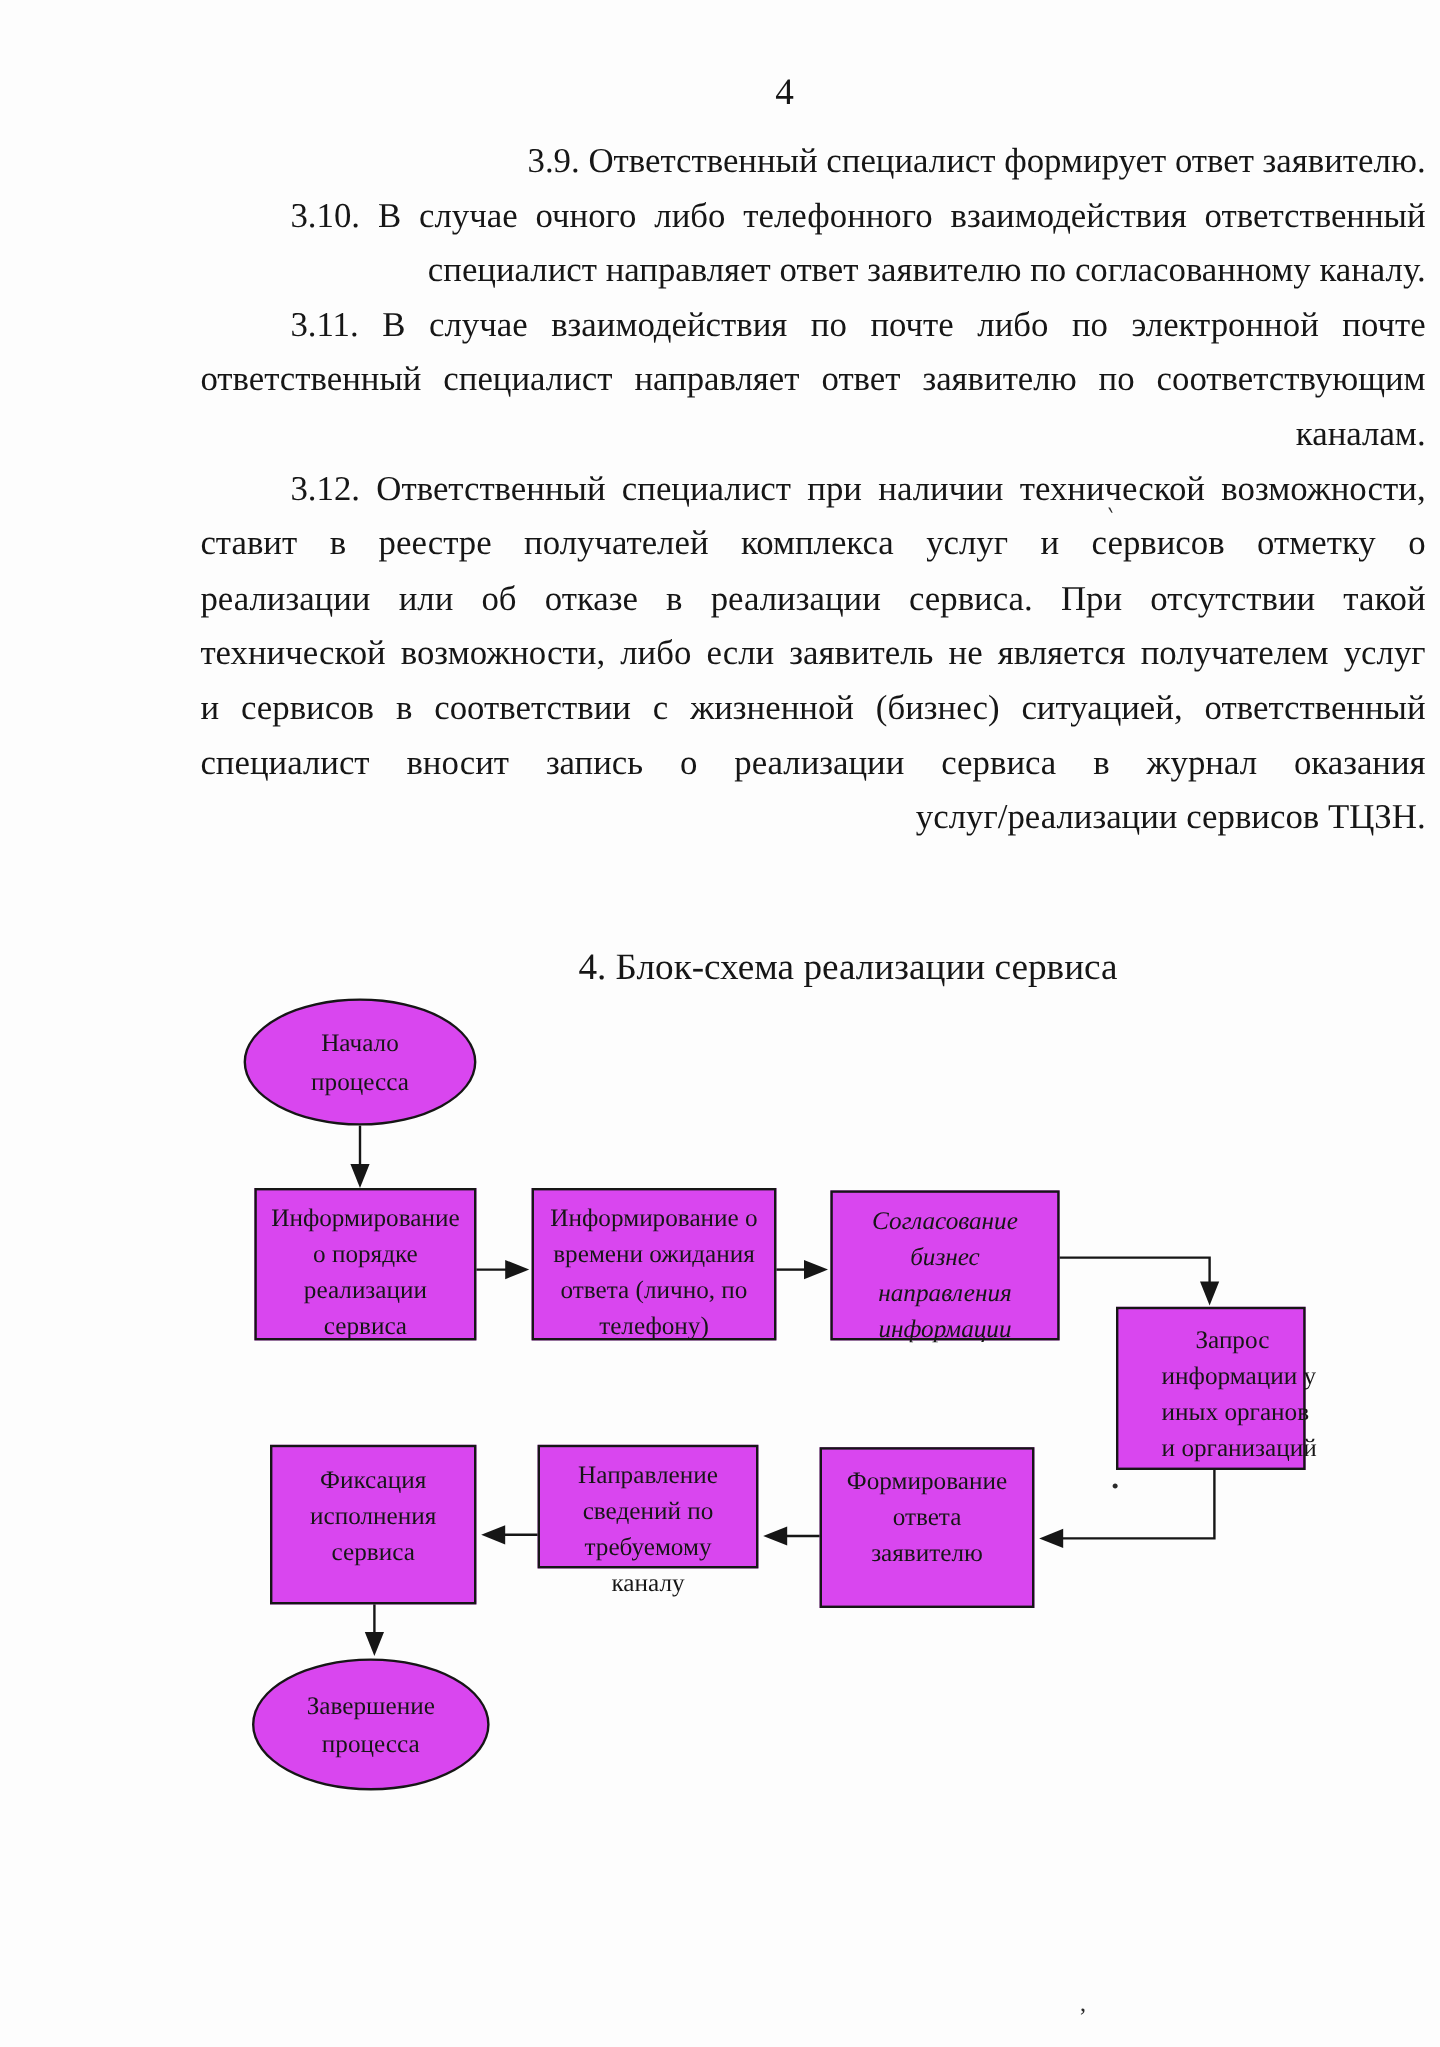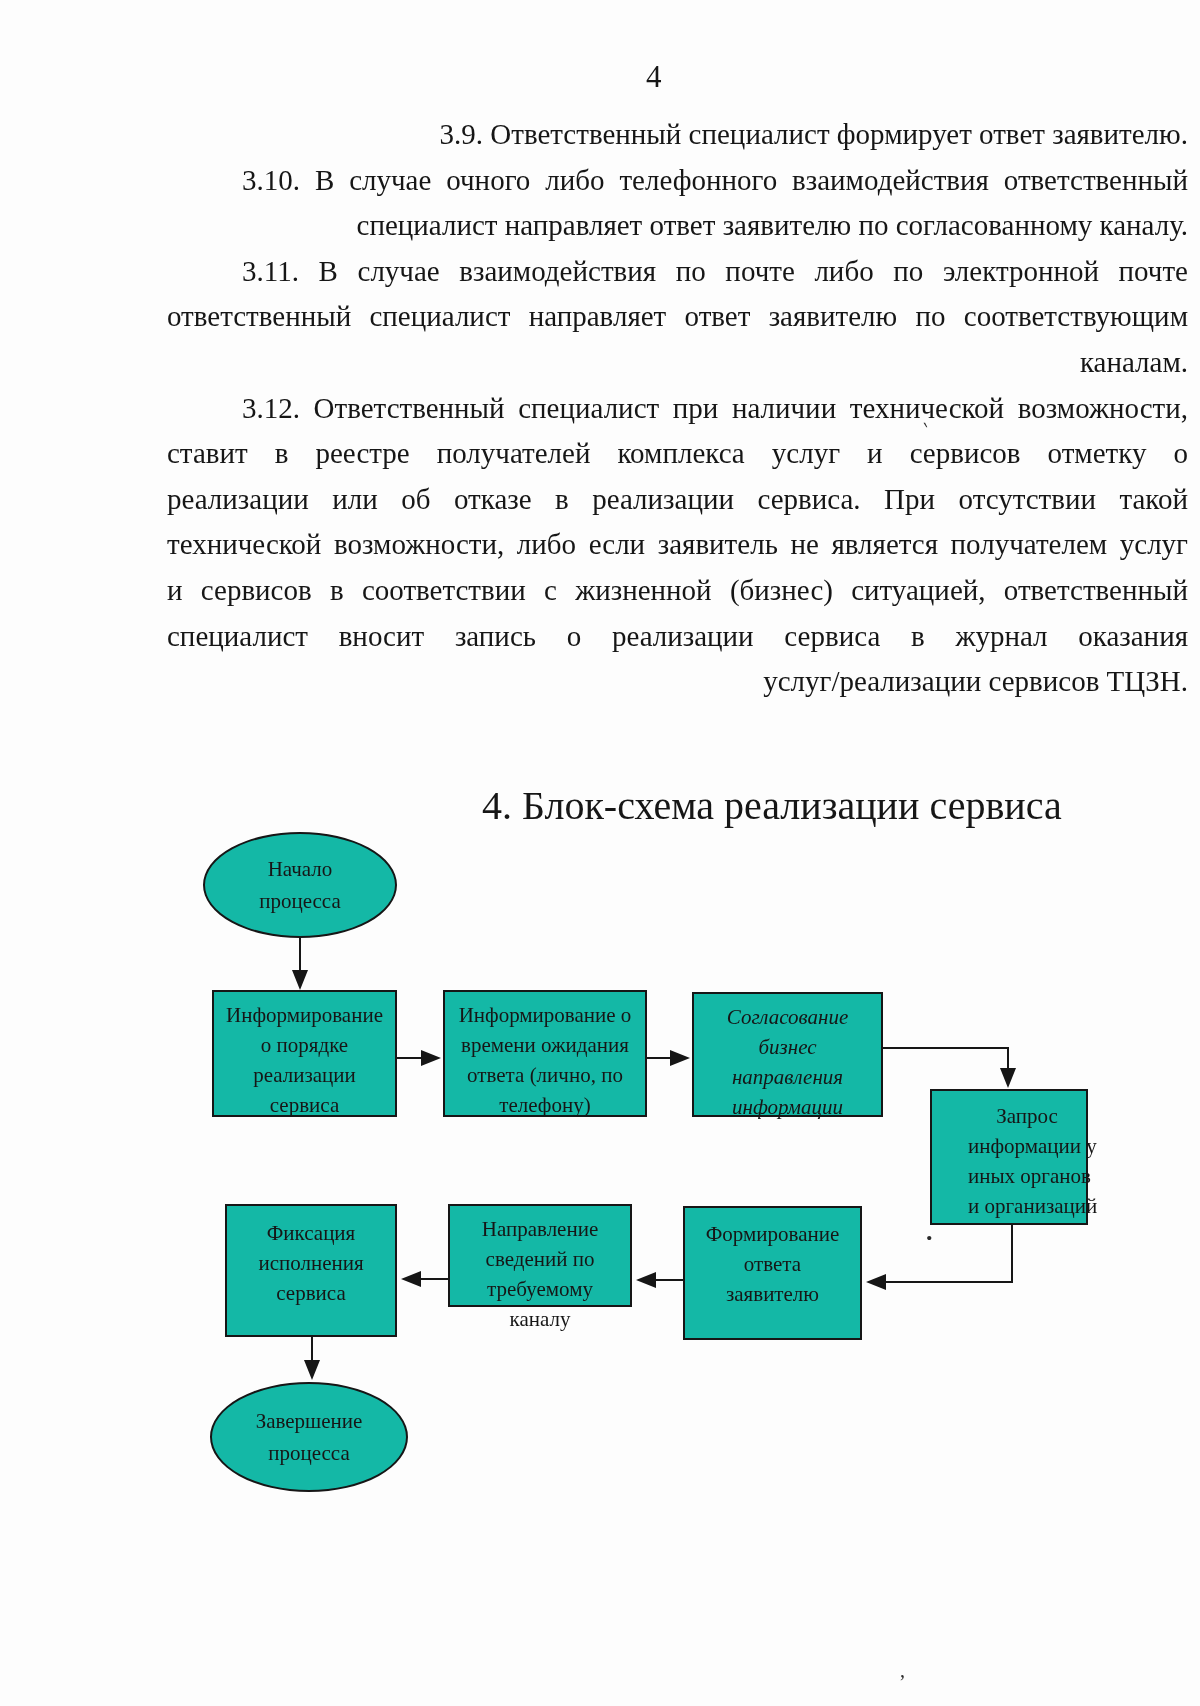--- a/index.html
+++ b/index.html
@@ -27,26 +27,26 @@
     height:45.6px;line-height:45.6px;
     white-space:nowrap;
     text-align:right;
   }
   .line.just{text-align:justify;text-align-last:justify;white-space:normal;height:45.6px;overflow:hidden;}
   .line.indent{padding-left:75px;}
   .line.just.indent{padding-left:75px;}
   
   .section-title{
     position:absolute;left:482px;top:788px;
-    font-size:40px;line-height:36px;white-space:nowrap;
+    font-size:31px;line-height:36px;white-space:nowrap;
   }
   
   .flow-node{
     position:absolute;box-sizing:border-box;
-    border:2px solid #161616;background:#14b8a6;
+    border:2px solid #161616;background:#d946ef;
     font-size:21px;text-align:center;
   }
   .flow-node .nline{line-height:30px;white-space:nowrap;}
   .box{padding-top:8px;}
   .ellipse{
     border-radius:50%;
     display:flex;flex-direction:column;justify-content:center;align-items:center;
   }
   .ellipse .nline{line-height:32px;}
   #node-start{left:203px;top:832px;width:194px;height:106px;}

